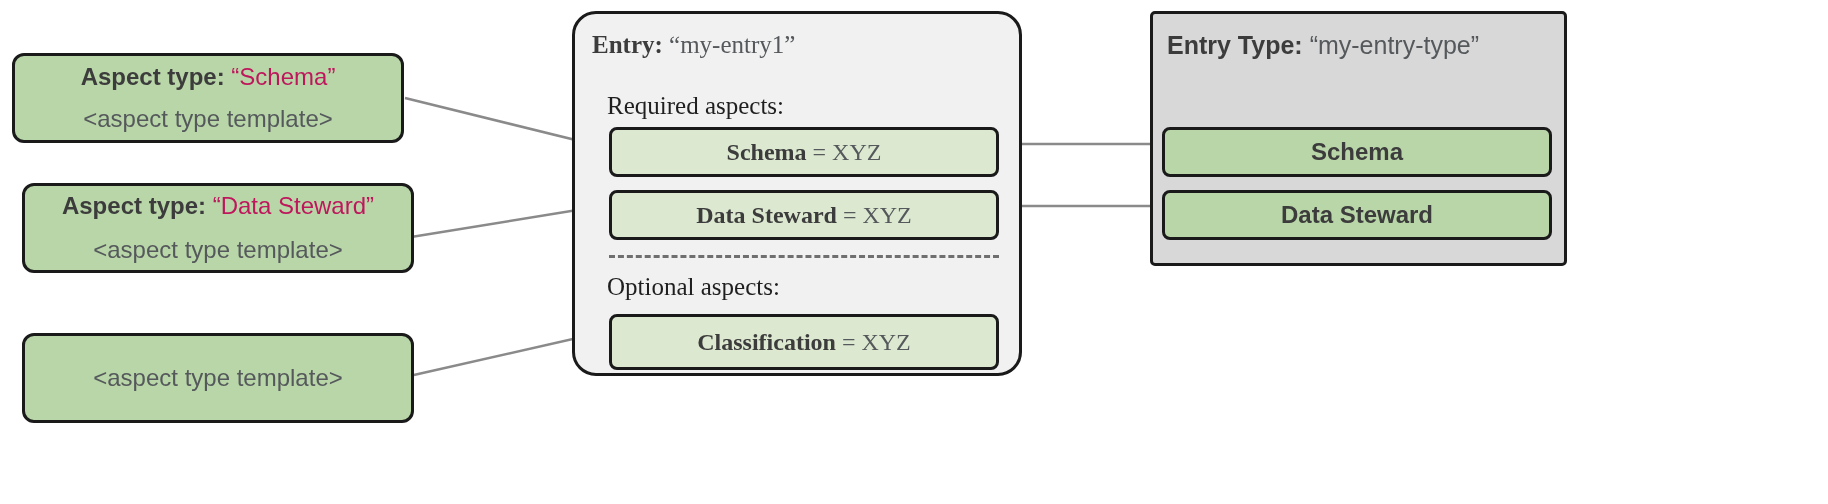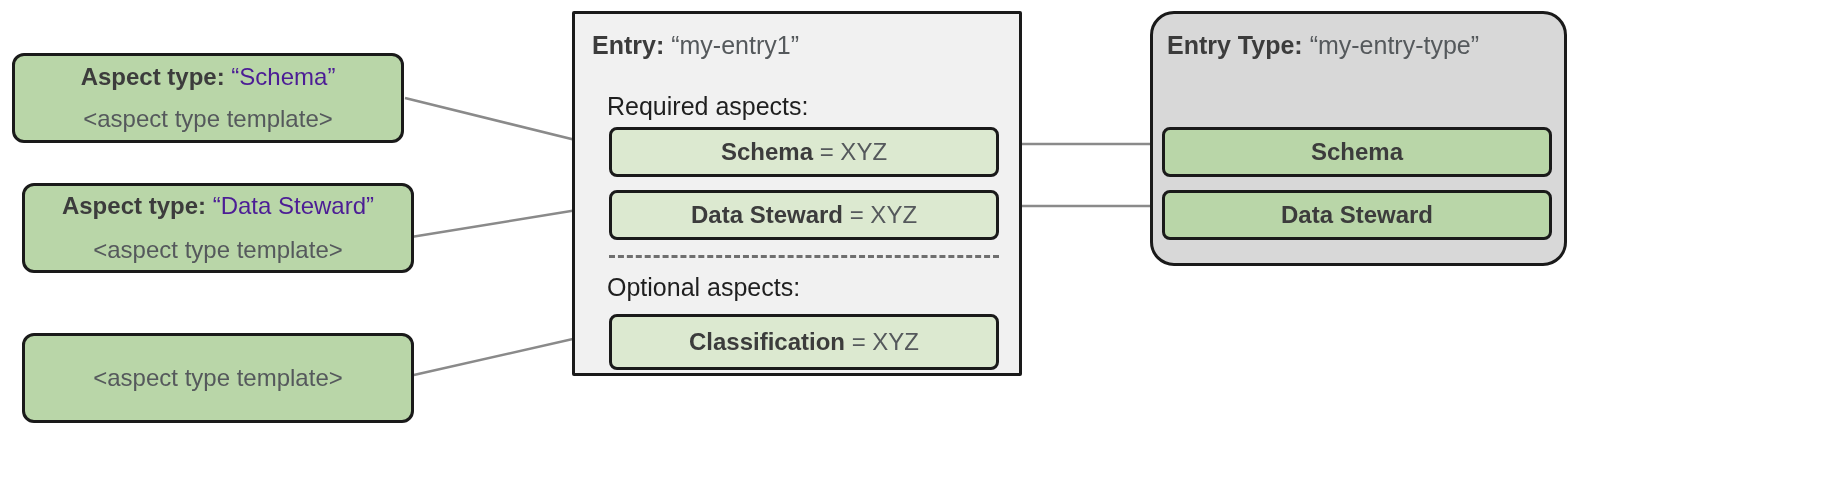--- a/index.html
+++ b/index.html
@@ -53,40 +53,41 @@
     font-size: 24px;
     color: #3c3c3c;
     white-space: nowrap;
   }
   .aspect-type-card .line1 .lbl {
     font-weight: bold;
     color: #3c3c3c;
   }
   .aspect-type-card .line1 .val {
     font-weight: normal;
-    color: #4c1d95;
+    color: #be185d;
   }
   .aspect-type-card .line2 {
     font-size: 24px;
     color: #55595c;
     white-space: nowrap;
   }
 
   #aspect-type-0 { left: 12px;  top: 53px;  }
   #aspect-type-1 { left: 22px;  top: 183px; gap: 16px; }
   #aspect-type-2 { left: 22px;  top: 333px; }
 
   
   #entry-card {
     left: 572px;
     top: 11px;
     width: 450px;
     height: 365px;
     background: #f1f1f1;
-    border-radius: 2px;
+    border-radius: 24px;
+    font-family: Liberation Serif, serif;
   }
   .card-title {
     position: absolute;
     left: 17px;
     top: 17px;
     font-size: 25px;
     white-space: nowrap;
   }
   .card-title .lbl { font-weight: bold; color: #3c3c3c; }
   .card-title .val { font-weight: normal; color: #55595c; }
@@ -128,21 +129,21 @@
     border-top: 3px dashed #6f6f6f;
   }
 
   
   #entry-type-card {
     left: 1150px;
     top: 11px;
     width: 417px;
     height: 255px;
     background: #d8d8d8;
-    border-radius: 24px;
+    border-radius: 5px;
   }
   #entry-type-title { left: 14px; top: 17px; }
   #required-types-label { left: 14px; top: 70px; }
 
   .type-chip {
     position: absolute;
     box-sizing: border-box;
     border: 3px solid #1a1a1a;
     border-radius: 8px;
     background: #b9d6a8;

